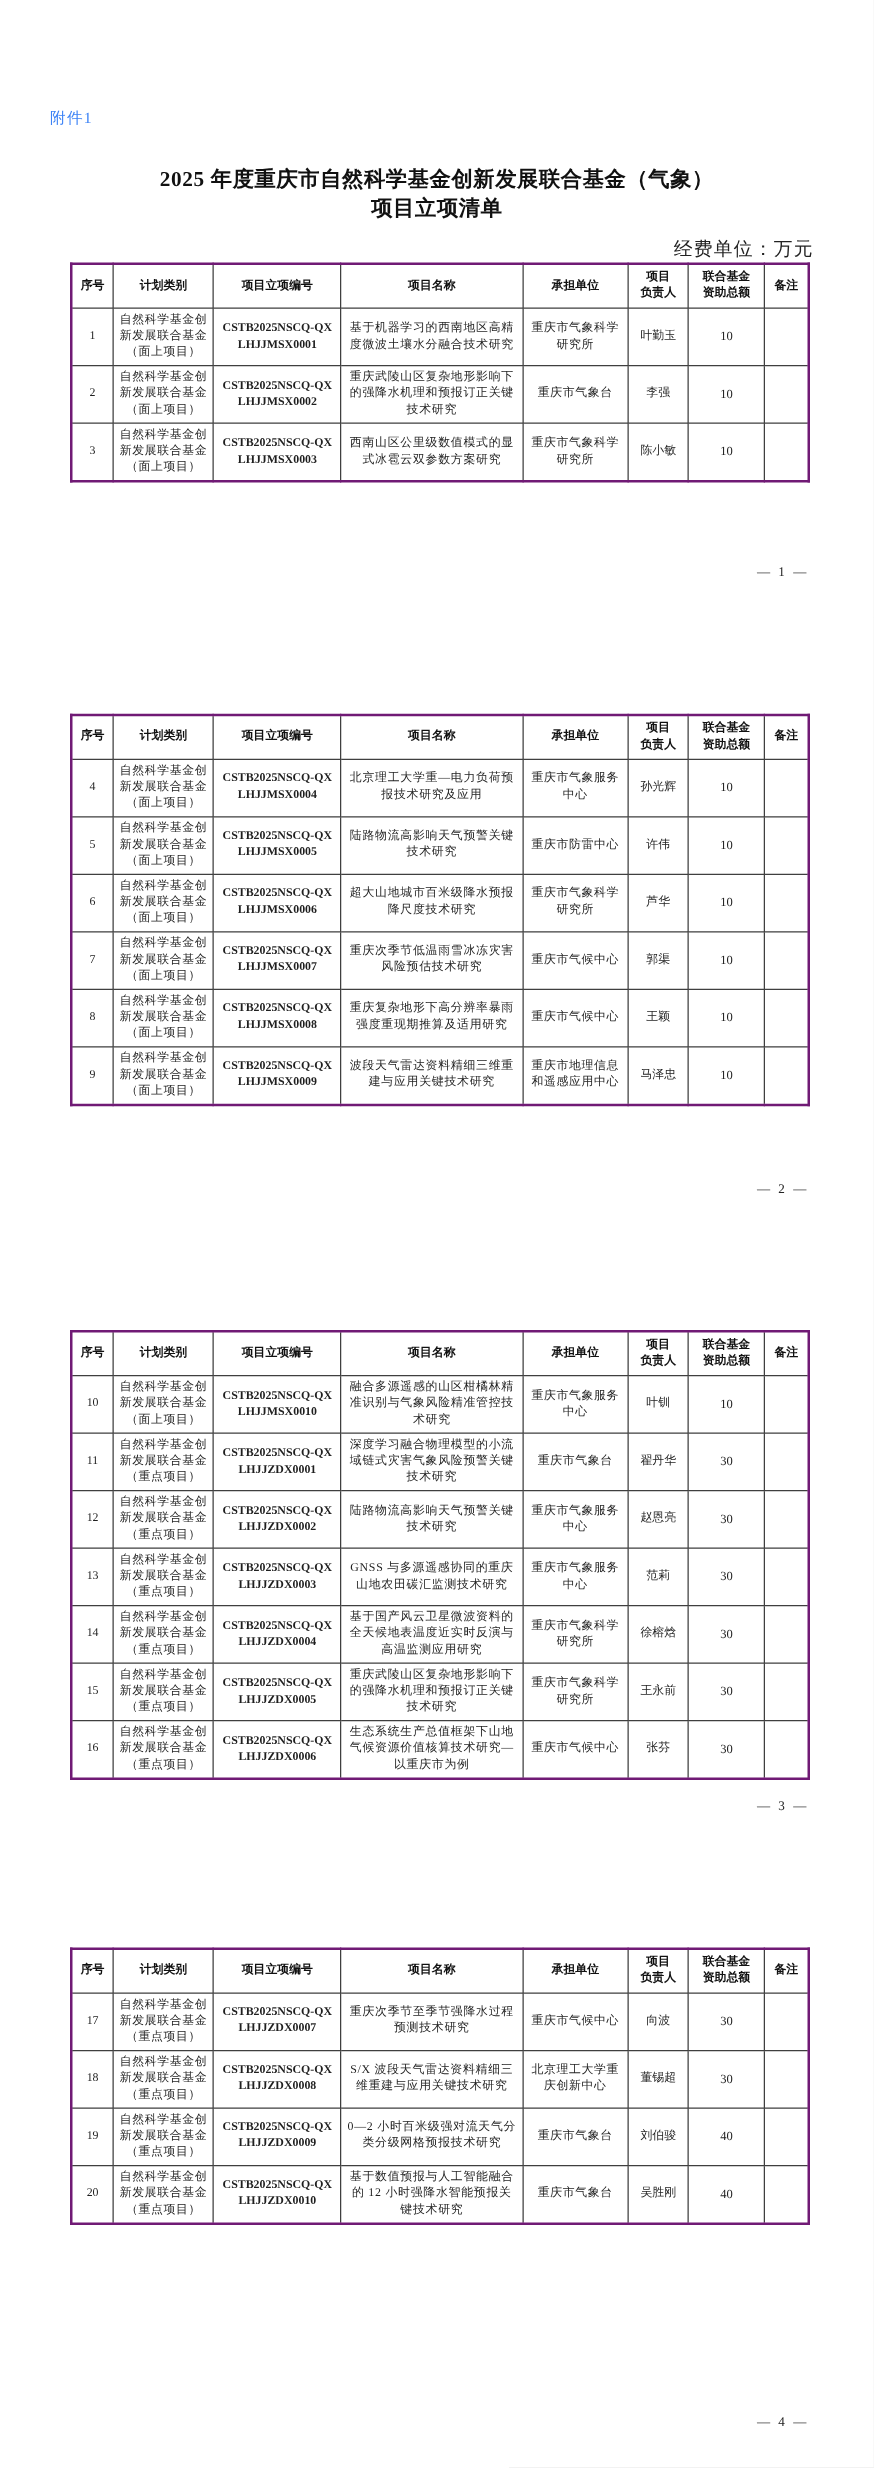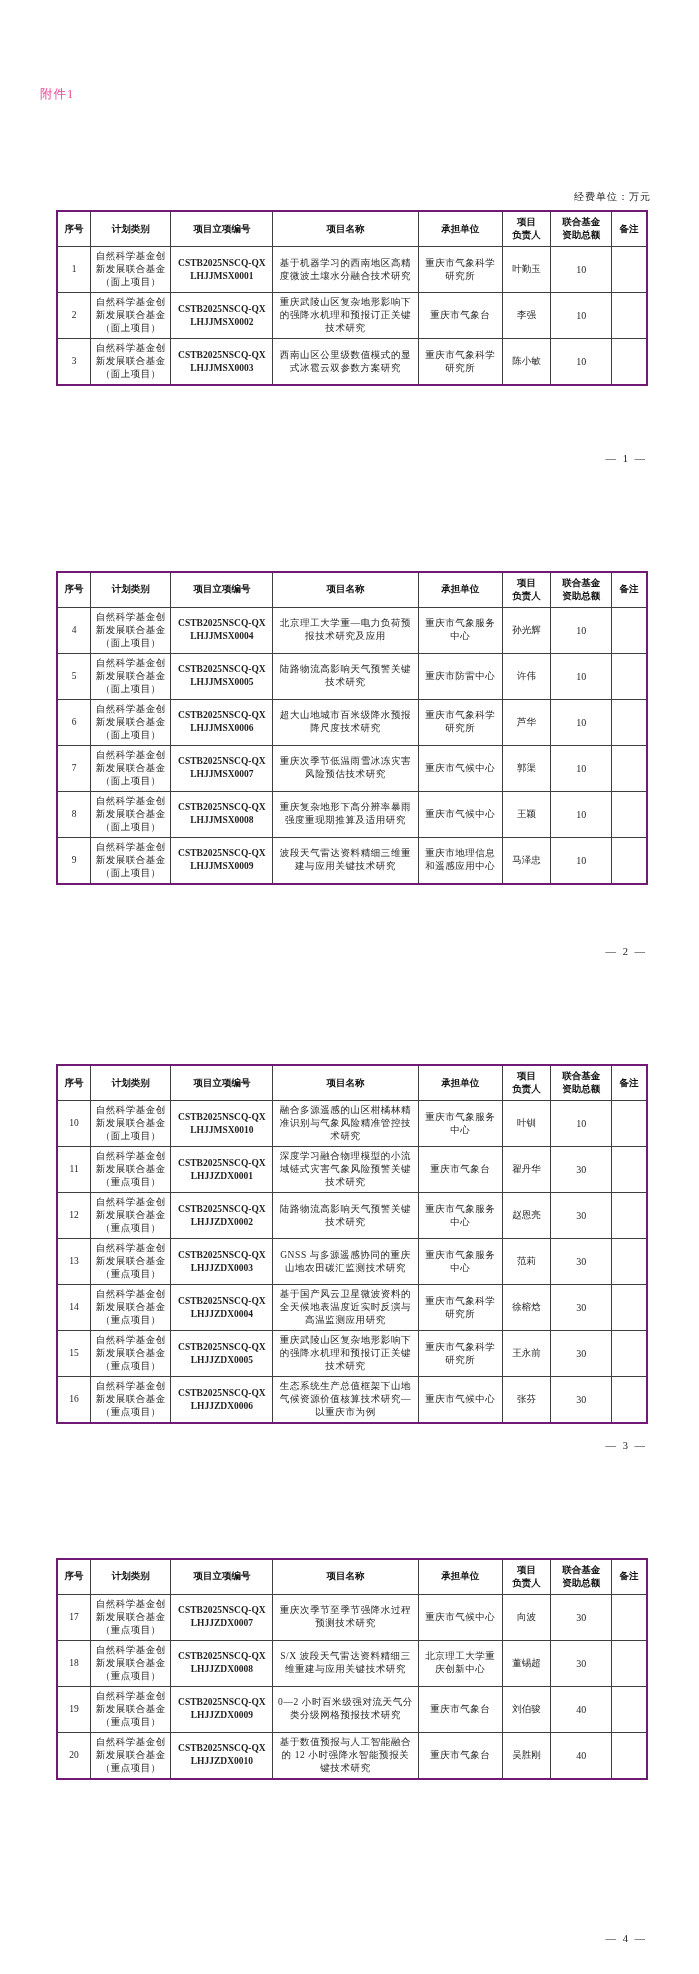--- a/index.html
+++ b/index.html
@@ -5,28 +5,28 @@
   html,body{margin:0;padding:0;background:#e8e8e8;}
   .doc{
     width:699px;height:1974px;margin:0 auto;background:#ffffff;
     font-family:"Liberation Serif","DejaVu Serif",serif;
     color:#222;position:relative;overflow:hidden;
   }
   .page{
     position:relative;width:699px;height:493.5px;overflow:hidden;background:#fff;
   }
   .attachment{
-    position:absolute;left:40px;top:86px;font-size:12.5px;color:#ec4899;letter-spacing:1px;
+    position:absolute;left:40px;top:86px;font-size:12.5px;color:#3b82f6;letter-spacing:1px;
   }
   .title{
     position:absolute;left:0;right:0;top:132px;text-align:center;
     font-size:17px;font-weight:bold;color:#111;line-height:23px;margin:0;letter-spacing:0.5px;
   }
   .unit-note{
-    position:absolute;right:48px;top:190px;font-size:10px;color:#222;letter-spacing:1px;
+    position:absolute;right:48px;top:190px;font-size:15px;color:#222;letter-spacing:1px;
   }
   .tbl-wrap-1{position:absolute;left:56px;top:210px;width:592px;}
   .tbl-wrap{position:absolute;left:56px;top:77px;width:592px;}
   table.grid{
     width:100%;border-collapse:collapse;table-layout:fixed;
     font-size:9.5px;color:#1f1f1f;
   }
   table.grid th, table.grid td{
     border:1px solid #3f3f3f;vertical-align:middle;padding:3px 4px;
     line-height:13px;text-align:center;overflow:hidden;
@@ -46,20 +46,21 @@
     position:absolute;right:52px;bottom:30px;font-size:10.5px;color:#222;letter-spacing:2px;
   }
 </style>
 </head>
 <body>
 
 <div class="doc">
 
   <section class="page">
     <div class="attachment">附件1</div>
+    <h1 class="title"><span>2025 年度重庆市自然科学基金创新发展联合基金（气象）</span><br><span>项目立项清单</span></h1>
     <div class="unit-note">经费单位：万元</div>
     <div class="tbl-wrap-1">
       <table class="grid">
         <colgroup>
           <col style="width:5.7%">
             <col style="width:13.6%">
             <col style="width:17.3%">
             <col style="width:24.6%">
           <col style="width:14.3%">
             <col style="width:8.2%">

